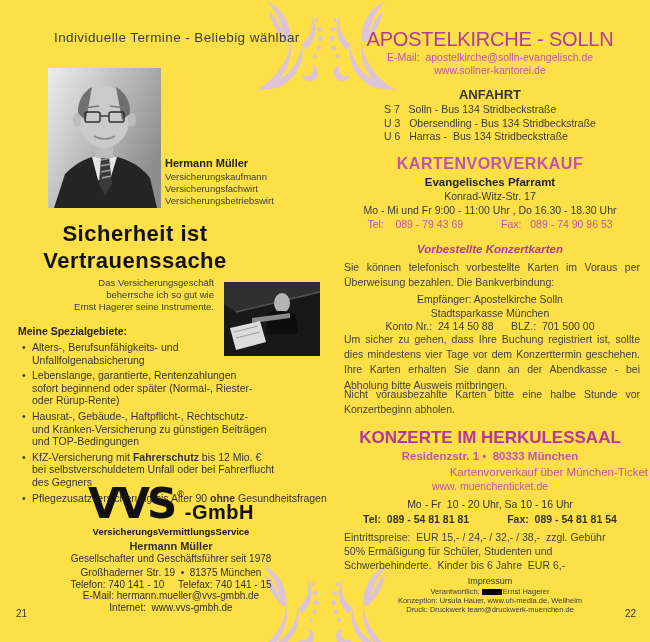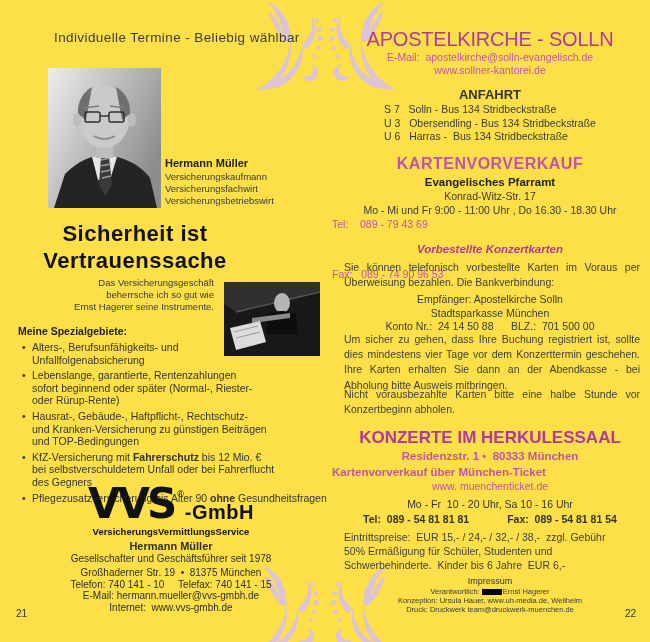--- a/index.html
+++ b/index.html
@@ -38,30 +38,30 @@
   .rp-web{left:332px;top:64px;width:316px;text-align:center;font-size:10.5px;color:#c153ab;}
   .anf-title{left:332px;top:87px;width:316px;text-align:center;font-size:13px;font-weight:bold;color:#333;}
   .anf-lines{left:332px;top:103px;width:316px;text-align:center;}
   .anf-lines .inner{display:inline-block;text-align:left;font-size:10.5px;line-height:13.5px;color:#3a3a3a;}
   .kvv-title{left:332px;top:155px;width:316px;text-align:center;font-size:16px;font-weight:600;
     letter-spacing:.5px;color:#c153ab;}
   .kvv-office{left:332px;top:176px;width:316px;text-align:center;font-size:11.5px;font-weight:bold;color:#222;}
   .kvv-street{left:332px;top:190px;width:316px;text-align:center;font-size:10.5px;}
   .kvv-hours{left:332px;top:204px;width:316px;text-align:center;font-size:10.5px;}
   .telfax{display:flex;justify-content:center;gap:38px;font-size:10.5px;}
-  .kvv-telfax{left:332px;top:218px;width:316px;color:#c153ab;flex-direction:column;}
+  .kvv-telfax{left:332px;top:218px;width:316px;color:#c153ab;}
   .vbk-title{left:332px;top:243px;width:316px;text-align:center;font-size:11.5px;font-weight:bold;color:#b2389c;font-style:italic;}
   .para{text-align:justify;font-size:10.5px;line-height:15.2px;color:#3f3f3f;}
   .p1{left:344px;top:260px;width:296px;}
   .bank{left:332px;top:293px;width:316px;text-align:center;font-size:10.5px;line-height:13.5px;}
   .p2{left:344px;top:332px;width:296px;}
   .p3{left:344px;top:387px;width:296px;}
   .hk-title{left:332px;top:428px;width:316px;text-align:center;font-size:17px;font-weight:bold;color:#b2389c;}
   .hk-addr{left:332px;top:450px;width:316px;text-align:center;font-size:11.5px;font-weight:bold;color:#c153ab;}
-  .hk-ticket{left:332px;top:466px;width:316px;text-align:left;font-size:11.5px;font-weight:bold;color:#c153ab;}
+  .hk-ticket{left:332px;top:466px;width:316px;text-align:right;font-size:11.5px;font-weight:normal;color:#c153ab;}
   .hk-web{left:332px;top:480px;width:316px;text-align:center;font-size:10.5px;color:#c153ab;}
   .hk-hours{left:332px;top:498px;width:316px;text-align:center;font-size:10.5px;color:#333;}
   .hk-telfax{left:332px;top:513px;width:316px;color:#333;font-weight:600;}
   .prices{left:344px;top:530px;width:300px;font-size:10.5px;line-height:14px;color:#3f3f3f;}
   .imp-title{left:332px;top:576px;width:316px;text-align:center;font-size:9px;font-weight:normal;color:#333;}
   .imp-lines{left:332px;top:587px;width:316px;text-align:center;font-size:7.5px;line-height:9px;color:#3a3a3a;}
   .redact{display:inline-block;width:20px;height:6px;background:#000;vertical-align:middle;margin-right:1px;}
 </style>
 </head>
 <body>

